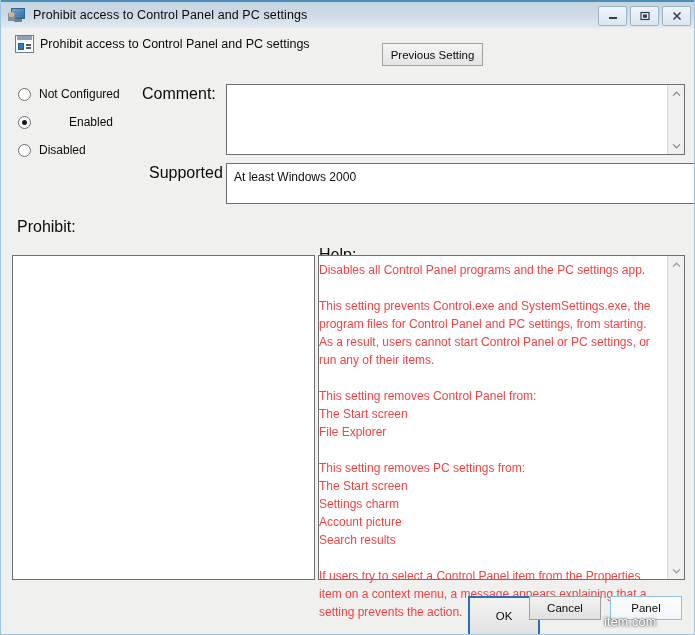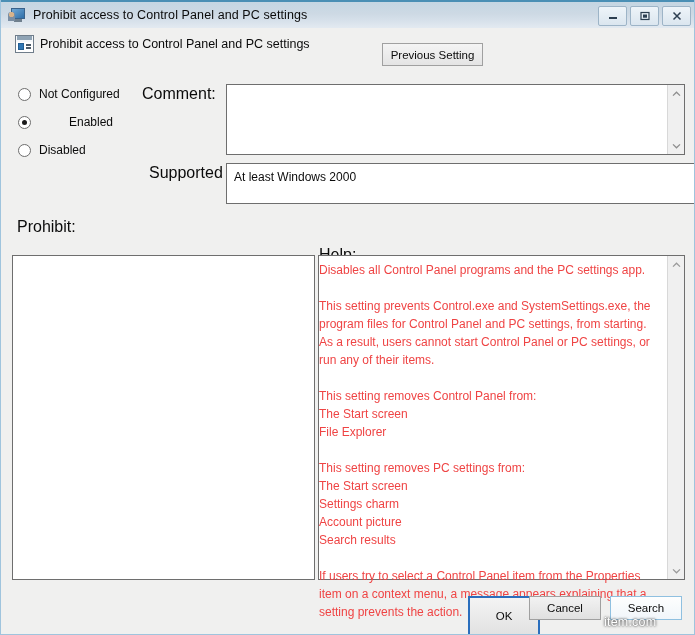--- a/index.html
+++ b/index.html
@@ -321,17 +321,17 @@
       <div class="arrow-btn">
         <svg width="9" height="6" viewBox="0 0 9 6" aria-hidden="true">
           <path d="M1 1.4 L4.5 4.8 L8 1.4" stroke="#9a9a9a" stroke-width="1.3" fill="none"></path>
         </svg>
       </div>
     </div>
   </div>
 
   <button id="ok-button" class="gbtn">OK</button>
   <button id="cancel-button" class="gbtn">Cancel</button>
-  <button id="apply-button" class="gbtn">Search</button>
+  <button id="apply-button" class="gbtn">Panel</button>
 
   <div id="watermark">item.com</div>
 
 </div>
 
 </body></html>

